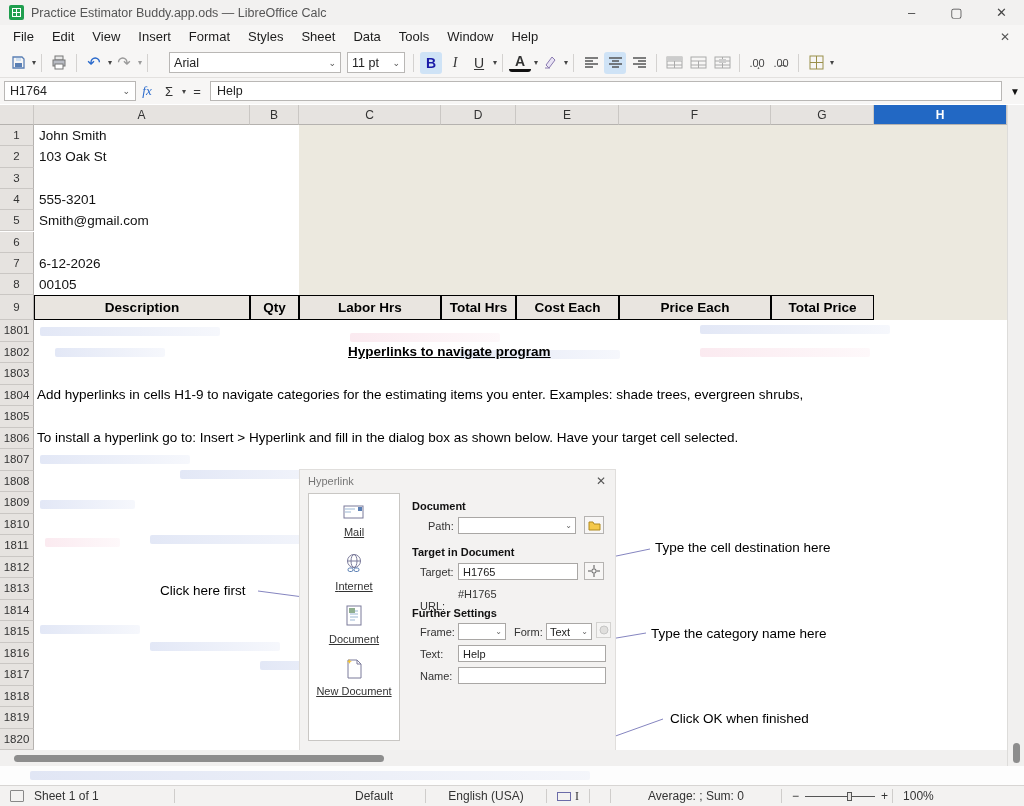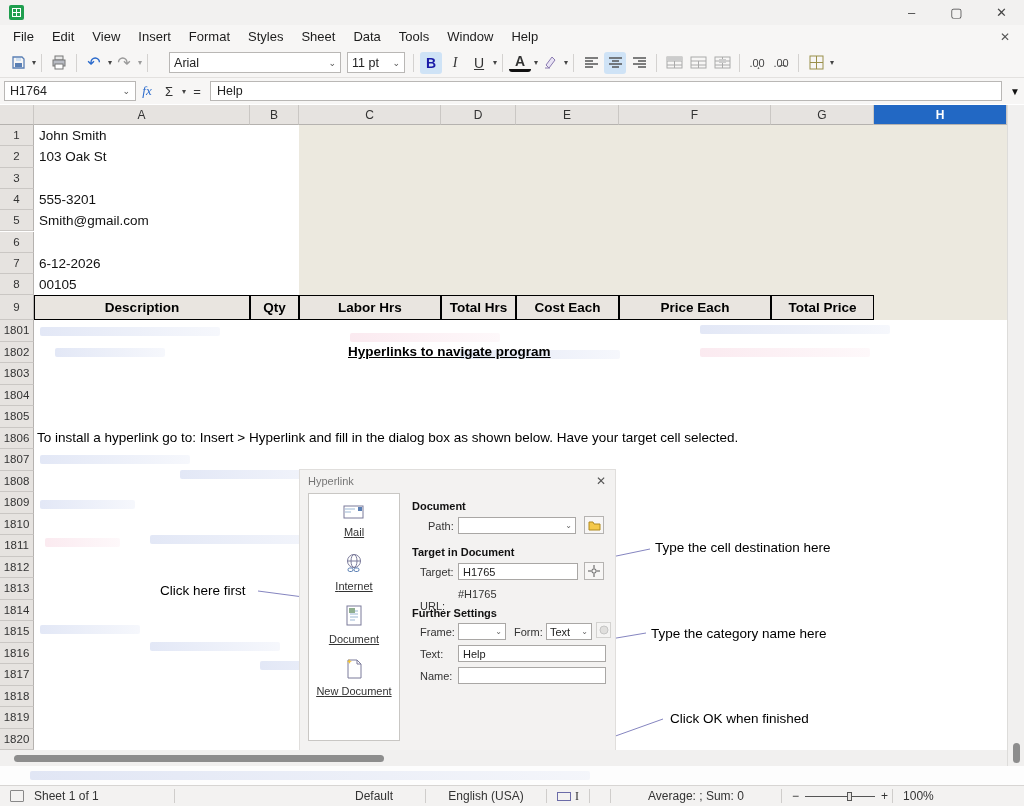--- a/index.html
+++ b/index.html
@@ -133,20 +133,21 @@
                 background:#e8e6e4; border:1px solid #555; }
   .selmode { width:14px; height:9px; border:1px solid #6b6ba8; margin-right:4px; }
 </style>
 </head>
 <body>
 
 <div class="app">
 
   <div class="titlebar">
     <div class="app-icon"></div>
+    <div class="title-text">Practice Estimator Buddy.app.ods — LibreOffice Calc</div>
     <div class="win-btns">
       <div class="win-btn">–</div>
       <div class="win-btn">▢</div>
       <div class="win-btn">✕</div>
     </div>
   </div>
 
   <div class="menubar">
     <span id="menu-items" style="display:flex;">
         <span class="menu-item">File</span>
@@ -411,20 +412,21 @@
       <div class="bgblk" style="left: 516px; top: 20px; width: 103px; height: 170.4px;"></div>
       <div class="bgblk" style="left: 299px; top: 20px; width: 217px; height: 170.4px;"></div>
     <svg class="leaders">
       <line x1="573" y1="460" x2="650" y2="444" stroke="#8585c0" stroke-width="1"></line>
       <line x1="258" y1="486" x2="341" y2="497" stroke="#8585c0" stroke-width="1"></line>
       <line x1="575" y1="540" x2="646" y2="528" stroke="#8585c0" stroke-width="1"></line>
       <line x1="582" y1="643" x2="663" y2="614" stroke="#8585c0" stroke-width="1"></line>
     </svg>
 
     <div class="note-title" style="left:348px; top:239px;">Hyperlinks to navigate program</div>
+    <div class="note-line" style="left:37px; top:282px;">Add hyperlinks in cells H1-9 to navigate categories for the estimating items you enter. Examples: shade trees, evergreen shrubs,</div>
     <div class="note-line" style="left:37px; top:325px;">To install a hyperlink go to: Insert &gt; Hyperlink and fill in the dialog box as shown below. Have your target cell selected.</div>
 
     <div class="anno" style="left:160px; top:478px;">Click here first</div>
     <div class="anno" style="left:655px; top:435px;">Type the cell destination here</div>
     <div class="anno" style="left:651px; top:521px;">Type the category name here</div>
     <div class="anno" style="left:670px; top:606px;">Click OK when finished</div>
 
     <div class="dlg">
       <div class="dlg-title">Hyperlink</div>
       <div class="dlg-close">✕</div>

